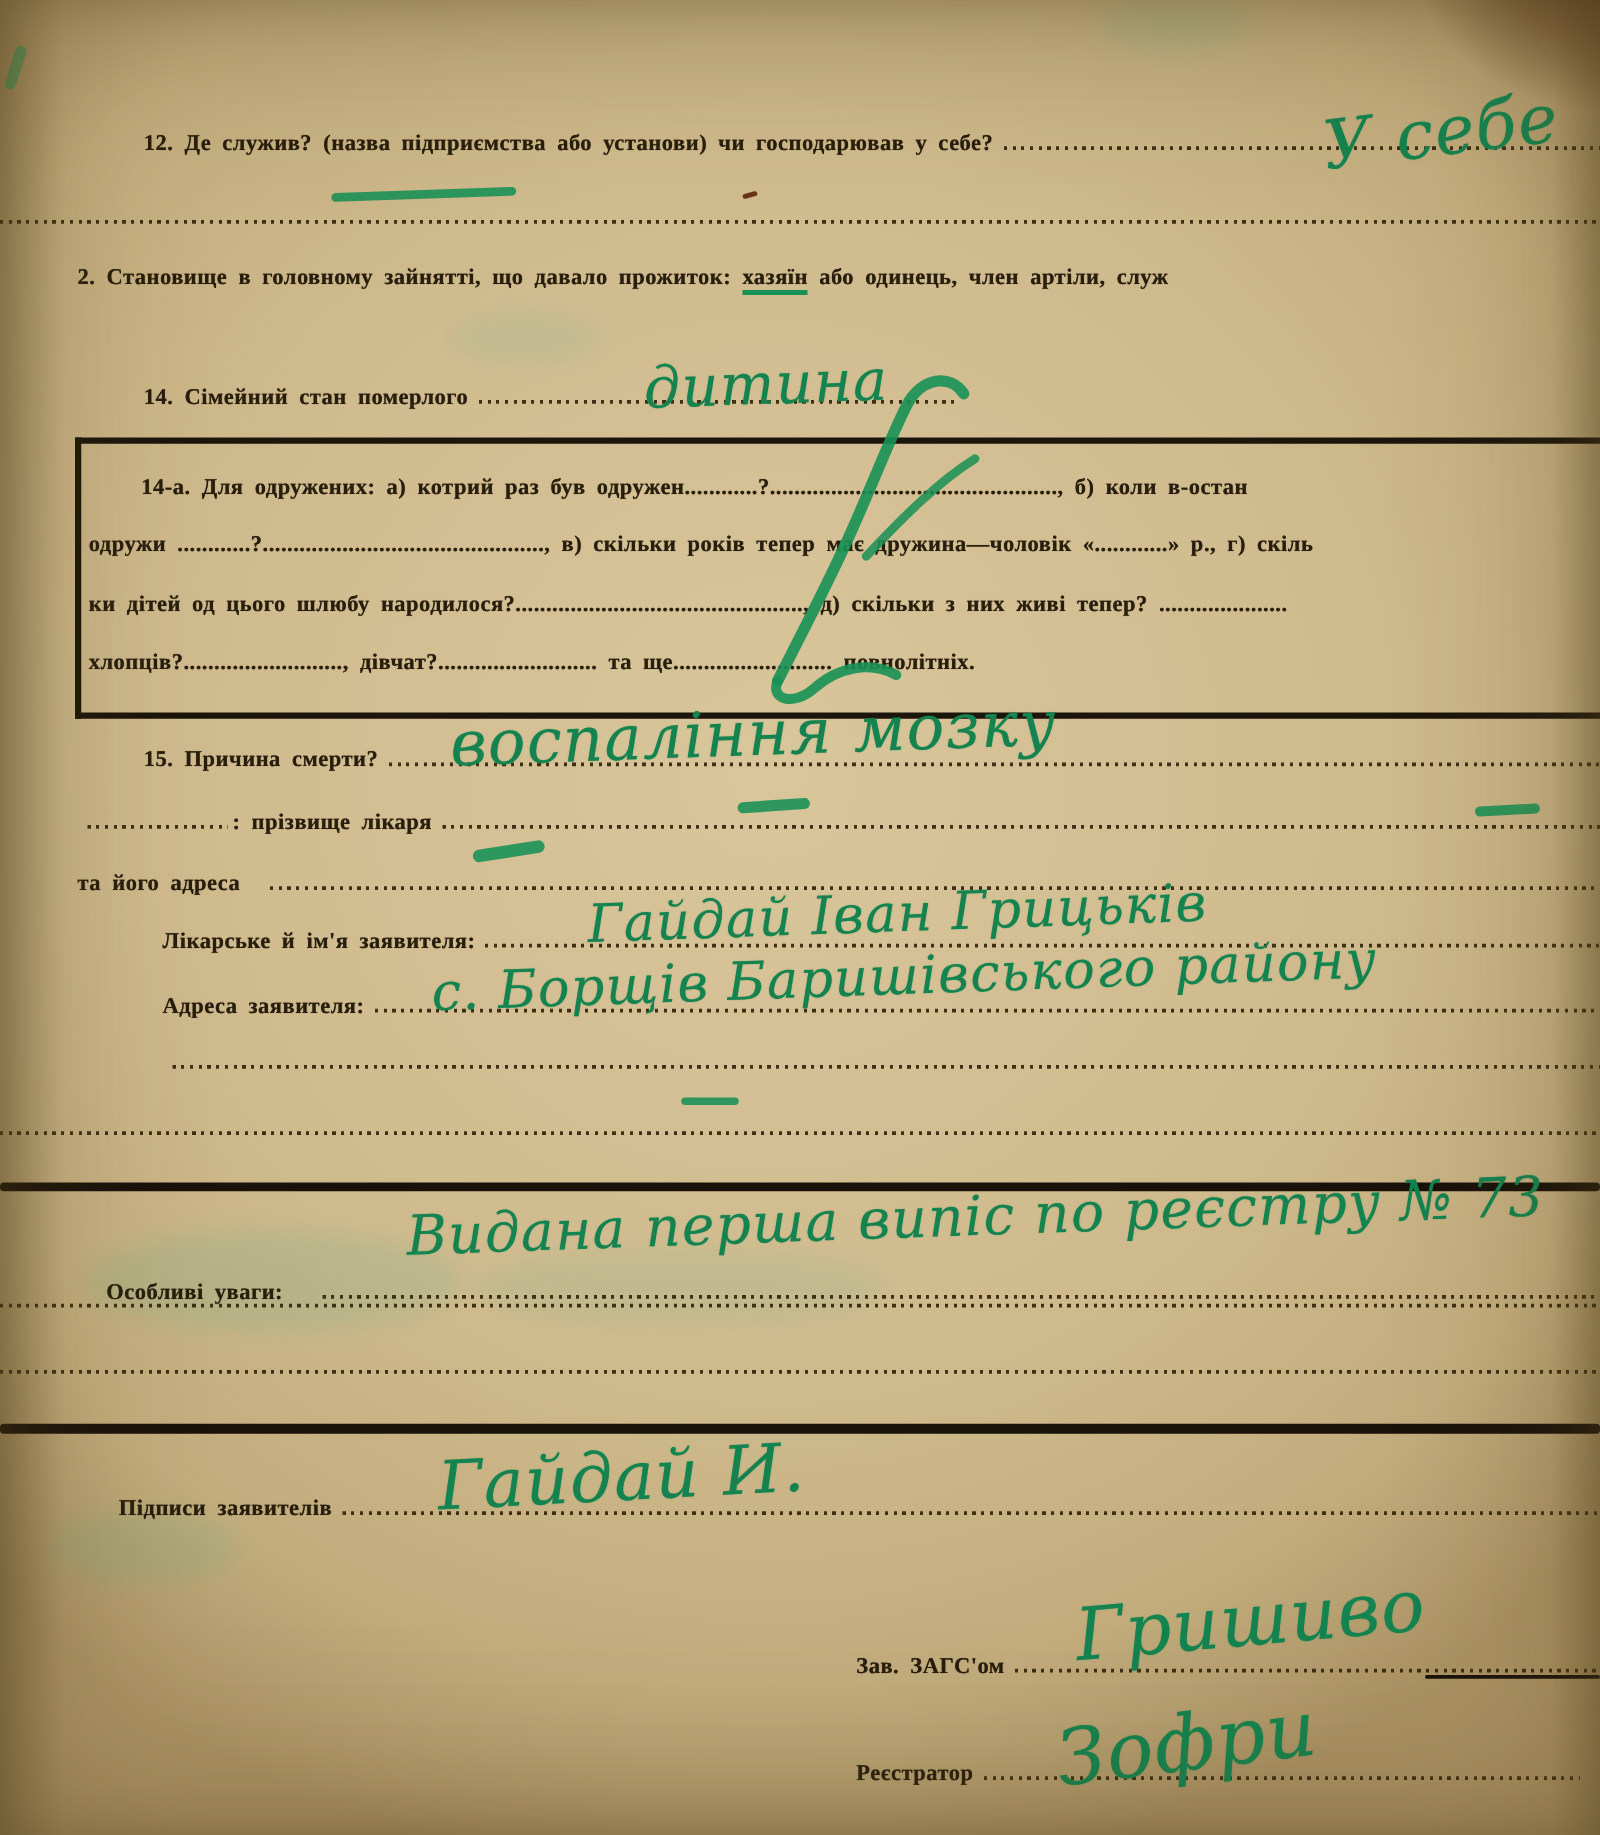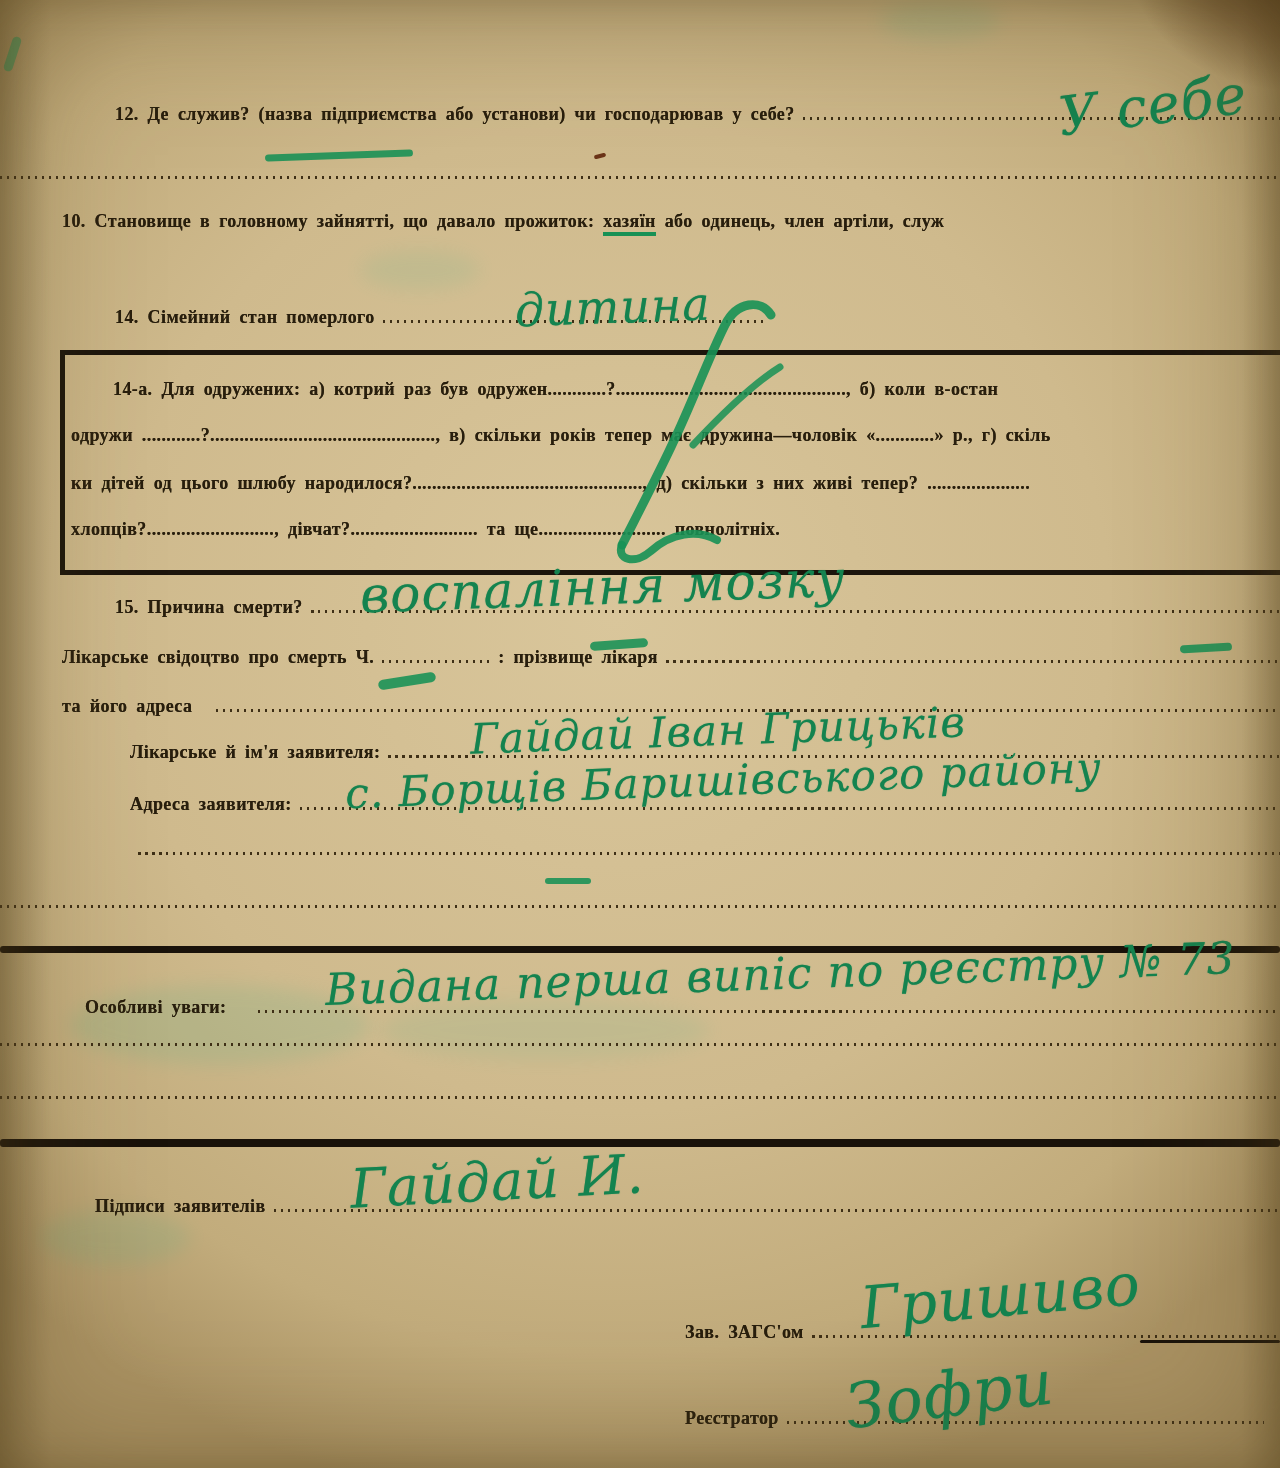--- a/index.html
+++ b/index.html
@@ -58,21 +58,21 @@
 
   <div class="pline leadrow" style="left:115px;top:104px;right:0;">
     <span>12. Де служив? (назва підприємства або установи) чи господарював у себе?</span>
     <span class="lead"></span>
   </div>
   <div class="hw" style="left:1058px;top:74px;font-size:54px;transform:rotate(-7deg);">У себе</div>
   <div class="stroke" style="left:265px;top:152px;width:148px;height:7px;transform:rotate(-2deg);"></div>
   <div class="dotrow" style="left:0;top:176px;width:1280px;"></div>
 
   <div class="pline" style="left:62px;top:211px;">
-    <span>10. Становище в головному зайнятті, що давало прожиток: </span><span class="u-green">хазяїн</span><span> або одинець, член артіли, служ</span>
+    <span>2. Становище в головному зайнятті, що давало прожиток: </span><span class="u-green">хазяїн</span><span> або одинець, член артіли, служ</span>
   </div>
 
   <div class="pline leadrow" style="left:115px;top:307px;width:652px;text-align:center;">
     <span>14. Сімейний стан померлого</span>
     <span class="lead"></span>
   </div>
   <div class="hw" style="left:515px;top:280px;font-size:46px;transform:rotate(-2deg);">дитина</div>
 
   <div class="box" style="left:60px;top:350px;width:1220px;height:215px;">
     <div class="pline" style="left:48px;top:24px;">14-а. Для одружених: а) котрий раз був одружен............?..............................................., б) коли в-остан</div>
@@ -87,21 +87,20 @@
     <path d="M118,152 C146,122 176,92 205,74" stroke="#179155" stroke-width="7" stroke-linecap="round" opacity="0.85"></path>
   </svg>
 
   <div class="pline leadrow" style="left:115px;top:597px;right:0;">
     <span>15. Причина смерти?</span>
     <span class="lead"></span>
   </div>
   <div class="hw" style="left:360px;top:558px;font-size:50px;transform:rotate(-2deg);">воспаління мозку</div>
 
   <div class="pline leadrow" style="left:62px;top:647px;right:0;">
-    <span>Лікарське свідоцтво про смерть Ч.</span>
     <span class="lead fixed"></span>
     <span>: прізвище лікаря</span>
     <span class="lead"></span>
   </div>
   <div class="stroke" style="left:590px;top:640px;width:58px;height:9px;transform:rotate(-4deg);"></div>
   <div class="stroke" style="left:1180px;top:644px;width:52px;height:8px;transform:rotate(-3deg);"></div>
 
   <div class="pline leadrow" style="left:62px;top:696px;right:0;gap:16px;">
     <span>та його адреса</span>
     <span class="lead"></span>
@@ -121,21 +120,21 @@
   <div class="hw" style="left:345px;top:756px;font-size:42px;transform:rotate(-2deg);">с. Борщів Баришівського району</div>
   <div class="stroke" style="left:545px;top:878px;width:46px;height:6px;"></div>
 
   <div class="pline leadrow" style="left:130px;top:852px;right:0;">
     <span class="lead"></span>
   </div>
 
   <div class="dotrow" style="left:0;top:905px;width:1280px;"></div>
   <div class="rule" style="left:0;top:946px;width:1280px;height:7px;"></div>
 
-  <div class="pline leadrow" style="left:85px;top:997px;right:0;gap:23px;">
+  <div class="pline leadrow" style="left:85px;top:1023px;right:0;gap:23px;">
     <span>Особливі уваги:</span>
     <span class="lead"></span>
   </div>
   <div class="hw" style="left:325px;top:948px;font-size:44px;transform:rotate(-2deg);">Видана перша випіс по реєстру № 73</div>
 
   <div class="dotrow" style="left:0;top:1043px;width:1280px;"></div>
   <div class="dotrow" style="left:0;top:1096px;width:1280px;"></div>
   <div class="rule" style="left:0;top:1139px;width:1280px;height:8px;"></div>
 
   <div class="pline leadrow" style="left:95px;top:1196px;right:0;">

